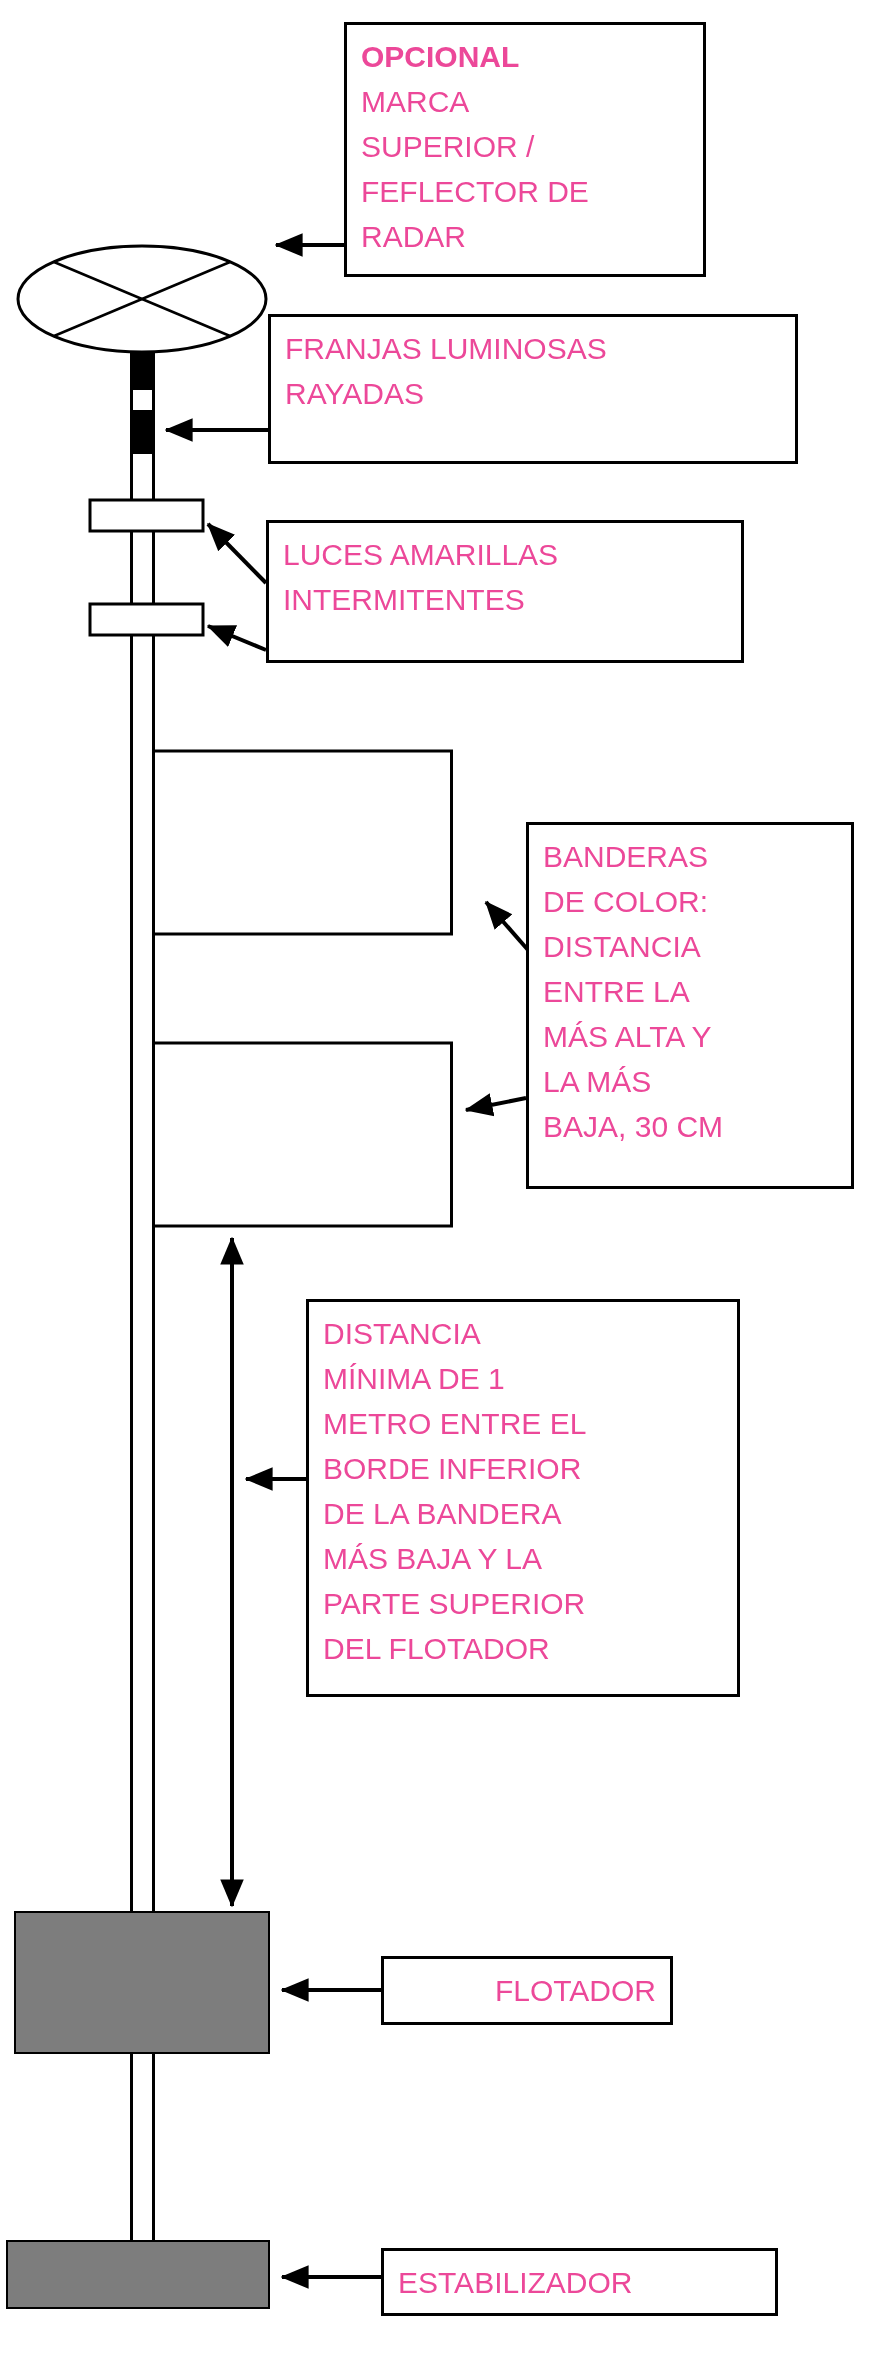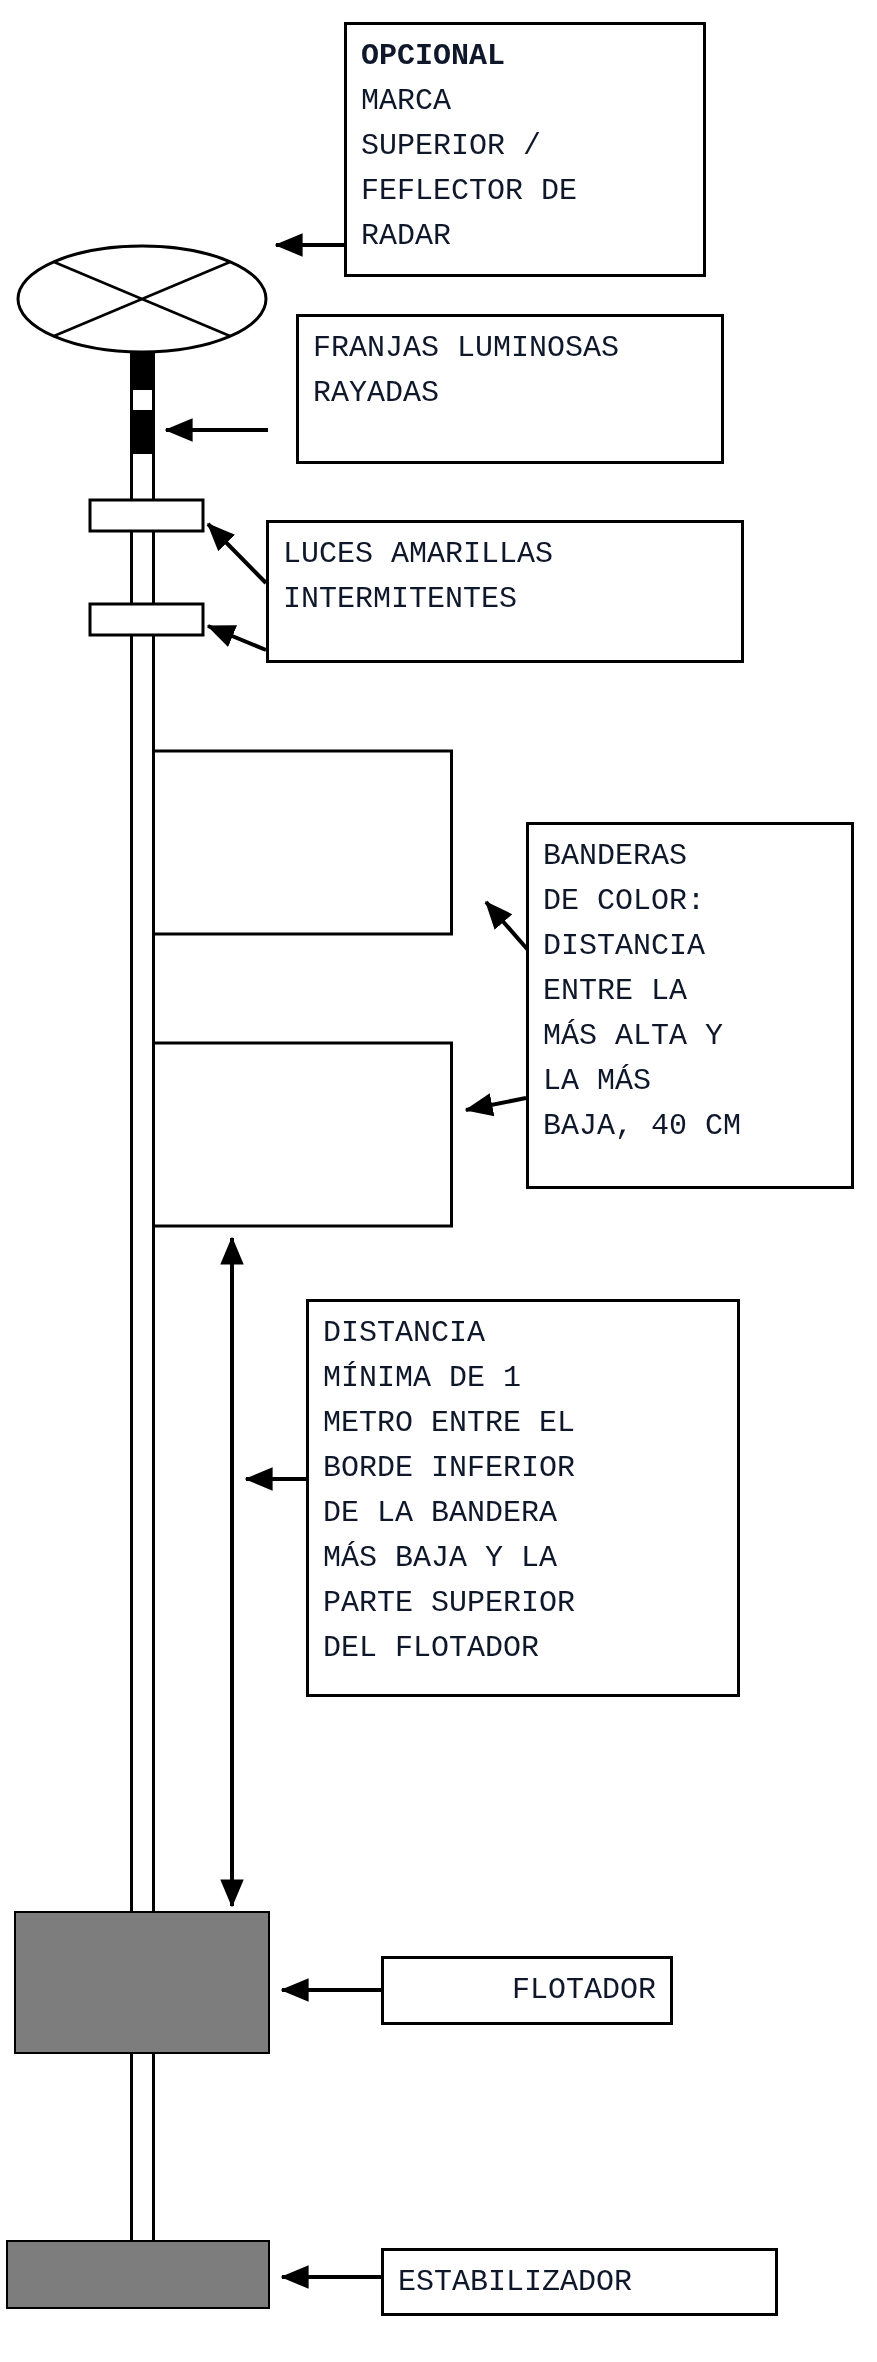--- a/index.html
+++ b/index.html
@@ -1,37 +1,37 @@
 <!DOCTYPE html>
 <html><head>
 <meta charset="utf-8">
 <style>
   html,body { margin:0; padding:0; background:#ffffff; }
   .canvas {
     position:relative;
     width:877px; height:2362px;
     background:#ffffff;
-    font-family:Liberation Mono, monospace;
-    color:#0f172a;
+    font-family:Liberation Sans, sans-serif;
+    color:#ec4899;
     overflow:hidden;
   }
   svg.diagram { position:absolute; left:0; top:0; }
   .label-box {
     position:absolute;
     box-sizing:border-box;
     background:#ffffff;
     border:3px solid #000000;
     padding:9px 14px;
     font-size:30px;
     line-height:1.5;
   }
   .label-box span { white-space:pre-line; }
   .bold-line { font-weight:bold; display:block; }
   .box-topmark  { left:344px; top:22px;   width:362px; height:255px; }
-  .box-franjas  { left:268px; top:314px;  width:428px; height:150px;margin-left:28px; }
+  .box-franjas  { left:268px; top:314px;  width:530px; height:150px; }
   .box-luces    { left:266px; top:520px;  width:478px; height:143px; }
   .box-banderas { left:526px; top:822px;  width:328px; height:367px; }
   .box-distancia{ left:306px; top:1299px; width:434px; height:398px; }
   .box-flotador { left:381px; top:1956px; width:292px; height:69px;text-align:right; }
   .box-estab    { left:381px; top:2248px; width:397px; height:68px; }
   .shape { stroke:#000000; }
   .arrow { stroke:#000000; stroke-width:4; }
 </style>
 </head>
 <body>
@@ -94,21 +94,21 @@
 
   <div class="label-box box-luces"><span>LUCES AMARILLAS
 INTERMITENTES</span></div>
 
   <div class="label-box box-banderas"><span>BANDERAS
 DE COLOR:
 DISTANCIA
 ENTRE LA
 MÁS ALTA Y
 LA MÁS
-BAJA, 40 CM</span></div>
+BAJA, 30 CM</span></div>
 
   <div class="label-box box-distancia"><span>DISTANCIA
 MÍNIMA DE 1
 METRO ENTRE EL
 BORDE INFERIOR
 DE LA BANDERA
 MÁS BAJA Y LA
 PARTE SUPERIOR
 DEL FLOTADOR</span></div>
 

